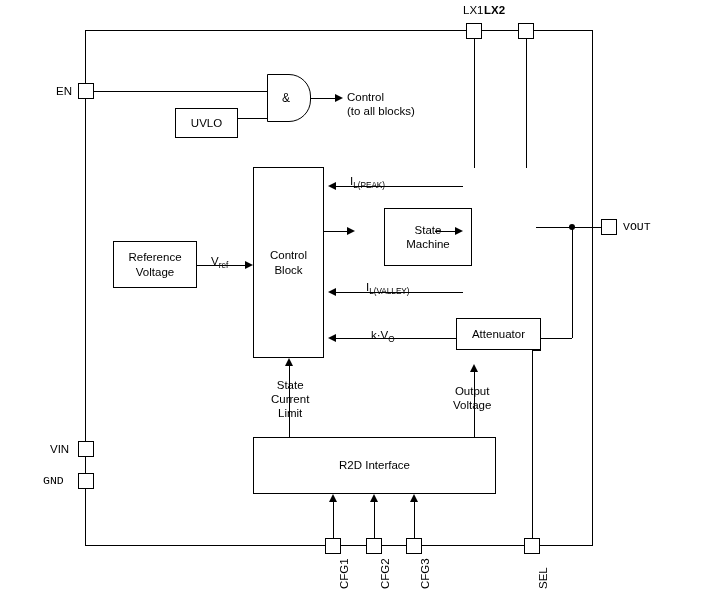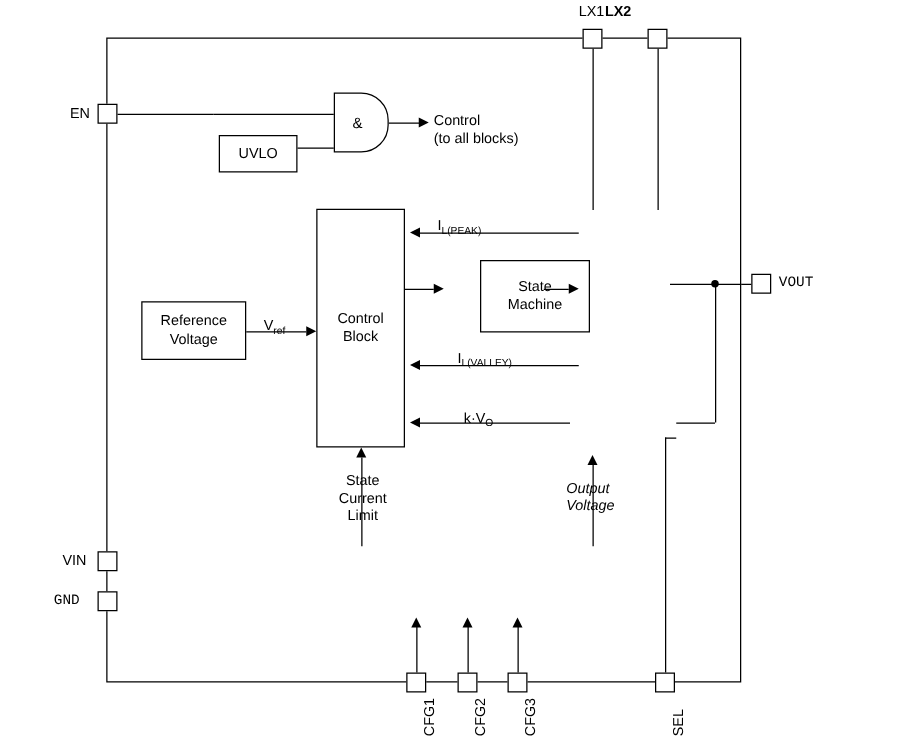--- a/index.html
+++ b/index.html
@@ -173,21 +173,27 @@
     <span>Control
 Block</span>
   </div>
 
   <div class="box" style="left:355px; top:208px; width:88px; height:58px; white-space:pre-line;margin-left:29px;">
     <span>State
 Machine</span>
   </div>
 
 
-
+  <div class="box" style="left:456px; top:318px; width:85px; height:32px;">
+    <span>Attenuator</span>
+  </div>
+
+  <div class="box" style="left:253px; top:437px; width:243px; height:57px;">
+    <span>R2D Interface</span>
+  </div>
 
   <div class="lbl" style="left:347px; top:90px;">
     <span>Control</span><br>
     <span>(to all blocks)</span>
   </div>
 
   <div class="lbl" style="left:211px; top:254px;">
     <span>V</span><sub>ref</sub>
   </div>
 
@@ -200,21 +206,21 @@
   </div>
 
   <div class="lbl" style="left:371px; top:328px;">
     <span>k·V</span><sub>O</sub>
   </div>
 
   <div class="lbl" style="left:271px; top:378px; white-space:pre-line; text-align:center;">State
 Current
 Limit</div>
 
-  <div class="lbl" style="left:453px; top:384px; white-space:pre-line; text-align:left;font-style:italic;">Output
+  <div class="lbl" style="left:453px; top:384px; white-space:pre-line; text-align:center;">Output
 Voltage</div>
 
   <div class="hline" style="left:171px; top:91px; width:96px;"></div>
 
   <div class="hline" style="left:238px; top:118px; width:29px;"></div>
 
   <div class="hline" style="left:311px; top:98px; width:26px;"></div>
   <div class="arrow right" style="left:335px; top:93.5px;"></div>
 
   <div class="hline" style="left:197px; top:265px; width:48px;"></div>

